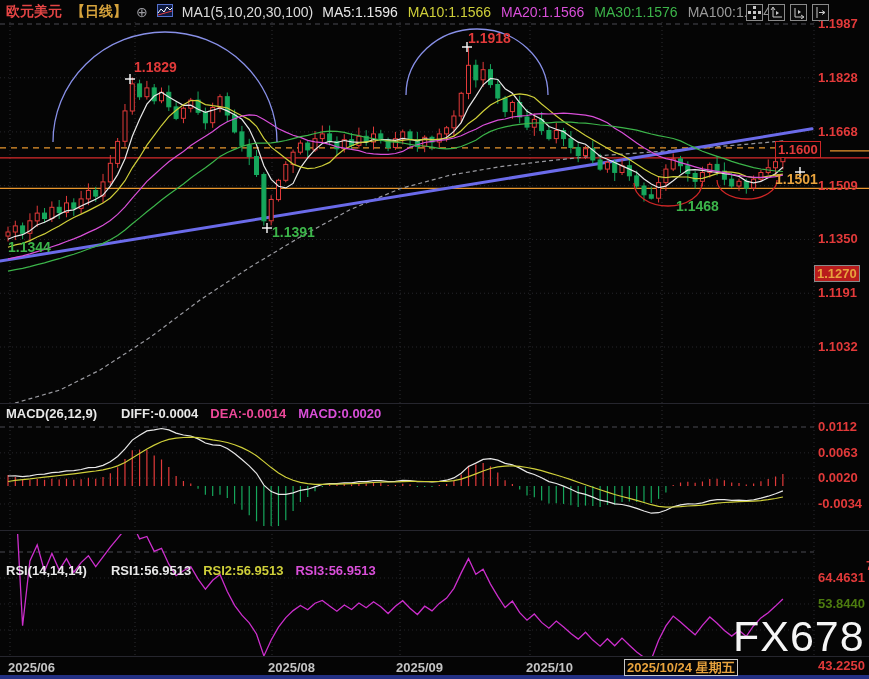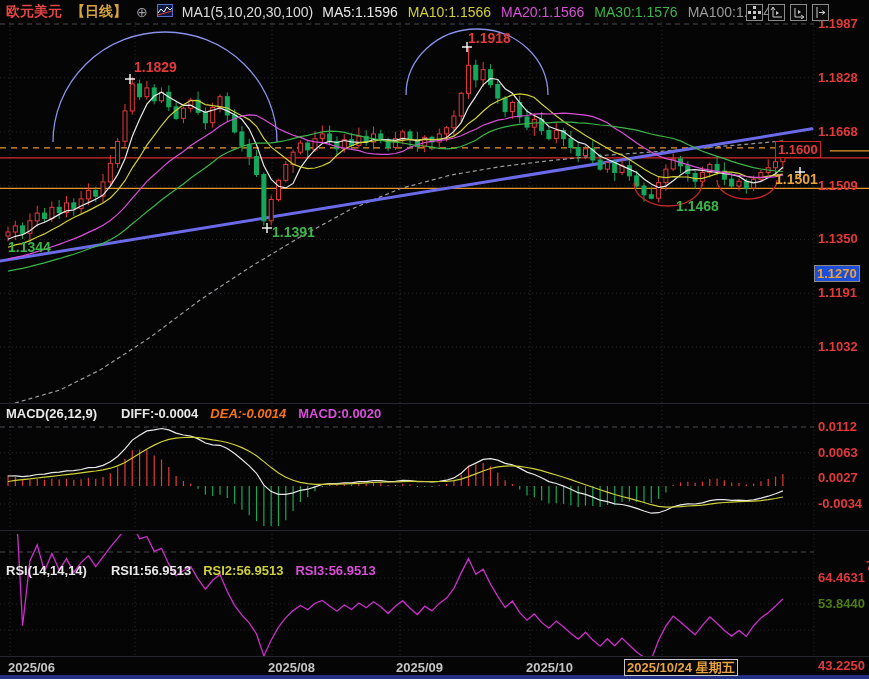--- a/index.html
+++ b/index.html
@@ -465,51 +465,52 @@
     <div class="tbtn">
       <svg width="13" height="13">
         <path d="M3 1 V12" fill="none" stroke="#c8c8c8"></path>
         <path d="M5 6.5 H11 M11 6.5 L8 4.5 M11 6.5 L8 8.5" fill="none" stroke="#c8c8c8"></path>
       </svg>
     </div>
   </div>
 
   <div id="macd-hdr">
     <span>MACD(26,12,9)</span>
-    <span id="macd-values"><span style="color: rgb(232, 232, 232);">DIFF:-0.0004</span><span style="color: #f97316; font-style: italic;">DEA:-0.0014</span><span style="color: rgb(217, 79, 217);">MACD:0.0020</span></span>
+    <span id="macd-values"><span style="color: rgb(232, 232, 232);">DIFF:-0.0004</span><span style="color: #ec4899;">DEA:-0.0014</span><span style="color: rgb(217, 79, 217);">MACD:0.0020</span></span>
   </div>
 
   <div id="rsi-hdr">
     <span>RSI(14,14,14)</span>
     <span id="rsi-values"><span style="color: rgb(232, 232, 232);">RSI1:56.9513</span><span style="color: rgb(207, 207, 58);">RSI2:56.9513</span><span style="color: rgb(217, 79, 217);">RSI3:56.9513</span></span>
   </div>
 
+  <div id="watermark">FX678</div>
   <div id="bottom-strip"></div>
 <div class="lbl" style="left: 818px; top: 16px; color: rgb(226, 58, 58);">1.1987</div>
     <div class="lbl" style="left: 818px; top: 69.777px; color: rgb(226, 58, 58);">1.1828</div>
     <div class="lbl" style="left: 818px; top: 123.892px; color: rgb(226, 58, 58);">1.1668</div>
     <div class="lbl" style="left: 818px; top: 177.669px; color: rgb(226, 58, 58);">1.1509</div>
     <div class="lbl" style="left: 818px; top: 231.446px; color: rgb(226, 58, 58);">1.1350</div>
     <div class="lbl" style="left: 818px; top: 285.223px; color: rgb(226, 58, 58);">1.1191</div>
     <div class="lbl" style="left: 818px; top: 339px; color: rgb(226, 58, 58);">1.1032</div>
     <div class="lbl" style="left: 818px; top: 419px; color: rgb(226, 58, 58);">0.0112</div>
     <div class="lbl" style="left: 818px; top: 444.843px; color: rgb(226, 58, 58);">0.0063</div>
-    <div class="lbl" style="left: 818px; top: 470.158px; color: rgb(226, 58, 58);">0.0027</div>
+    <div class="lbl" style="left: 818px; top: 470.158px; color: rgb(226, 58, 58);">0.0020</div>
     <div class="lbl" style="left: 818px; top: 496px; color: rgb(226, 58, 58);">-0.0034</div>
     <div class="lbl" style="left: 866px; top: 544px; color: rgb(226, 58, 58); margin-top: 14px;">75.0822</div>
     <div class="lbl" style="left: 818px; top: 570px; color: rgb(226, 58, 58);">64.4631</div>
     <div class="lbl" style="left: 818px; top: 596px; color: #4d7c0f;">53.8440</div>
     <div class="lbl" style="left: 818px; top: 621.999px; color: rgb(226, 58, 58); margin-top: 36px;">43.2250</div>
     <div class="lbl big" style="left: 134px; top: 60px; color: rgb(226, 58, 58);">1.1829</div>
     <div class="lbl big" style="left: 468px; top: 31px; color: rgb(226, 58, 58);">1.1918</div>
     <div class="lbl big" style="left: 8px; top: 240px; color: rgb(60, 181, 74);">1.1344</div>
     <div class="lbl big" style="left: 272px; top: 225px; color: rgb(60, 181, 74);">1.1391</div>
     <div class="lbl big" style="left: 676px; top: 199px; color: rgb(60, 181, 74);">1.1468</div>
     <div class="lbl" style="left: 775px; top: 141px; color: rgb(226, 58, 58); border: 1px solid rgb(204, 38, 38); padding: 0px 2px; background: rgb(5, 5, 5);">1.1600</div>
     <div class="lbl big" style="left: 775px; top: 172px; color: rgb(232, 163, 61);">1.1501</div>
-    <div class="lbl" style="left: 814px; top: 265px; color: rgb(232, 163, 61); border: 1px solid rgb(138, 138, 138); padding: 0px 2px; background: #1d4ed8;">1.1270</div>
+    <div class="lbl" style="left: 814px; top: 265px; color: rgb(232, 163, 61); border: 1px solid rgb(138, 138, 138); padding: 0px 2px; background: #b91c1c;">1.1270</div>
     <div class="lbl" style="left: 8px; top: 660px; color: rgb(196, 196, 196);">2025/06</div>
     <div class="lbl" style="left: 145px; top: 660px; color: rgb(196, 196, 196); margin-top: 48px;">2025/07</div>
     <div class="lbl" style="left: 268px; top: 660px; color: rgb(196, 196, 196);">2025/08</div>
     <div class="lbl" style="left: 396px; top: 660px; color: rgb(196, 196, 196);">2025/09</div>
     <div class="lbl" style="left: 526px; top: 660px; color: rgb(196, 196, 196);">2025/10</div>
     <div class="lbl" style="left: 624px; top: 659px; color: rgb(232, 163, 61); border: 1px solid rgb(200, 200, 200); padding: 0px 2px; background: rgb(5, 5, 5);">2025/10/24 星期五</div>
   </div>
 
 </body></html>

